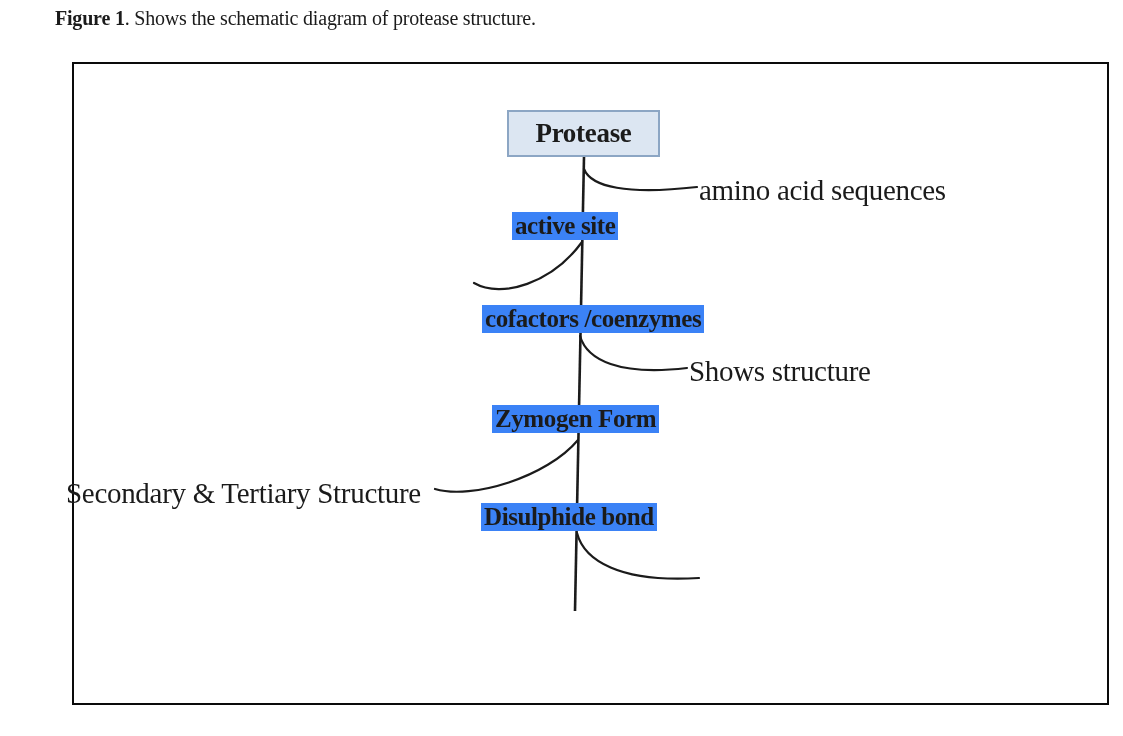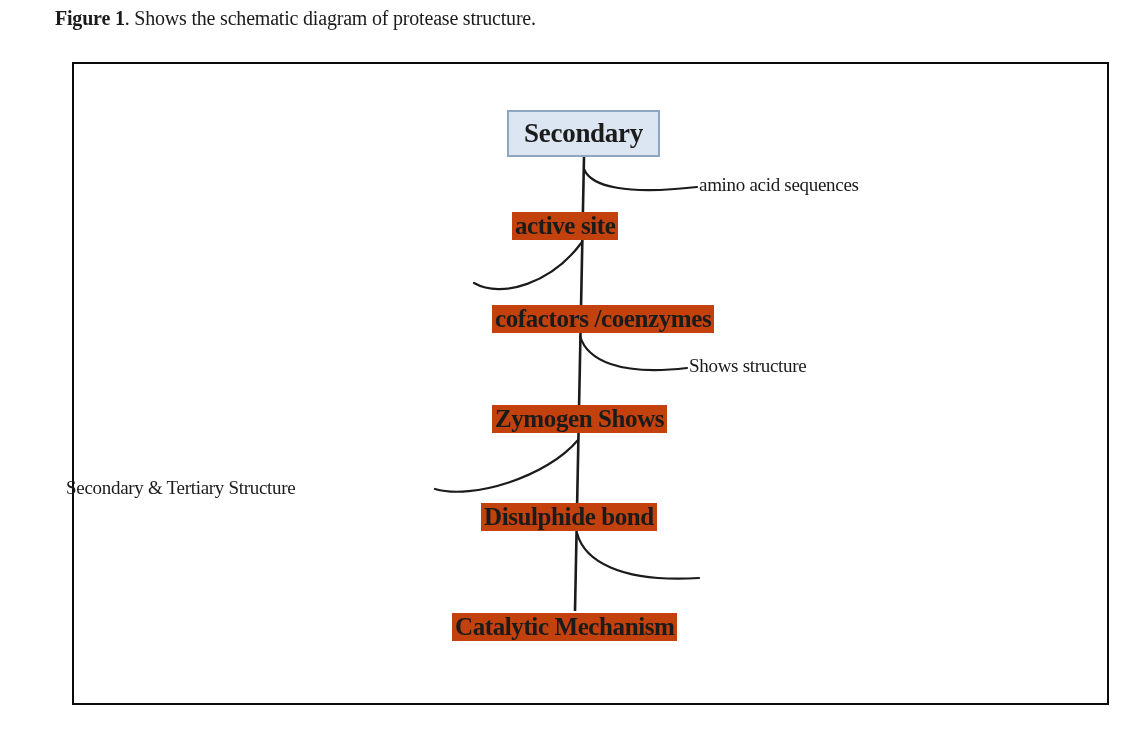--- a/index.html
+++ b/index.html
@@ -51,33 +51,33 @@
     display: flex; align-items: center; justify-content: center;
     font-weight: bold;
     font-size: 27px;
     letter-spacing: -0.3px;
   }
   .node {
     position: absolute;
     font-weight: bold;
     font-size: 25px;
     letter-spacing: -0.4px;
-    background: #c2410c;
+    background: #3b82f6;
     padding: 0 3px;
     white-space: nowrap;
   }
   .leaf {
     position: absolute;
-    font-size: 19px;
+    font-size: 29px;
     letter-spacing: -0.3px;
     white-space: nowrap;
   }
   
   .node-active-site        { left: 485px; top: 212px; }
-  .node-cofactors          { left: 465px; top: 305px; }
+  .node-cofactors          { left: 455px; top: 305px; }
   .node-zymogen            { left: 465px; top: 405px; }
   .node-disulphide         { left: 454px; top: 503px; }
   .node-catalytic-mech     { left: 425px; top: 613px; }
   
   .leaf-amino              { left: 672px; top: 174px; }
   .leaf-catalytic-residue  { left: 251px; top: 263px; }
   .leaf-domain             { left: 662px; top: 355px; }
   .leaf-secondary          { left: 39px;  top: 477px; }
   .leaf-post-translational { left: 679px; top: 566px; }
 </style>
@@ -93,26 +93,25 @@
   <svg class="connectors" viewBox="0 0 1123 736">
     <line x1="557" y1="157" x2="548" y2="611" stroke-width="2.6"></line>
     <path d="M 557 169 C 564 187, 600 195, 670 187" stroke-width="2.2" stroke-linecap="round"></path>
     <path d="M 447 283 C 475 299, 525 283, 555 242" stroke-width="2.2" stroke-linecap="round"></path>
     <path d="M 553 336 C 560 360, 592 376, 660 368" stroke-width="2.2" stroke-linecap="round"></path>
     <path d="M 408 489 C 445 500, 520 477, 551 440" stroke-width="2.2" stroke-linecap="round"></path>
     <path d="M 550 533 C 557 560, 592 583, 672 578" stroke-width="2.2" stroke-linecap="round"></path>
   </svg>
 
   <div class="root-box">
-    <span>Secondary</span>
+    <span>Protease</span>
   </div>
 
   <div class="node node-active-site">active site</div>
   <div class="node node-cofactors">cofactors /coenzymes</div>
-  <div class="node node-zymogen">Zymogen Shows</div>
+  <div class="node node-zymogen">Zymogen Form</div>
   <div class="node node-disulphide">Disulphide bond</div>
-  <div class="node node-catalytic-mech">Catalytic Mechanism</div>
 
   <div class="leaf leaf-amino">amino acid sequences</div>
   <div class="leaf leaf-domain">Shows structure</div>
   <div class="leaf leaf-secondary">Secondary &amp; Tertiary Structure</div>
 
 </div>
 
 </body></html>

